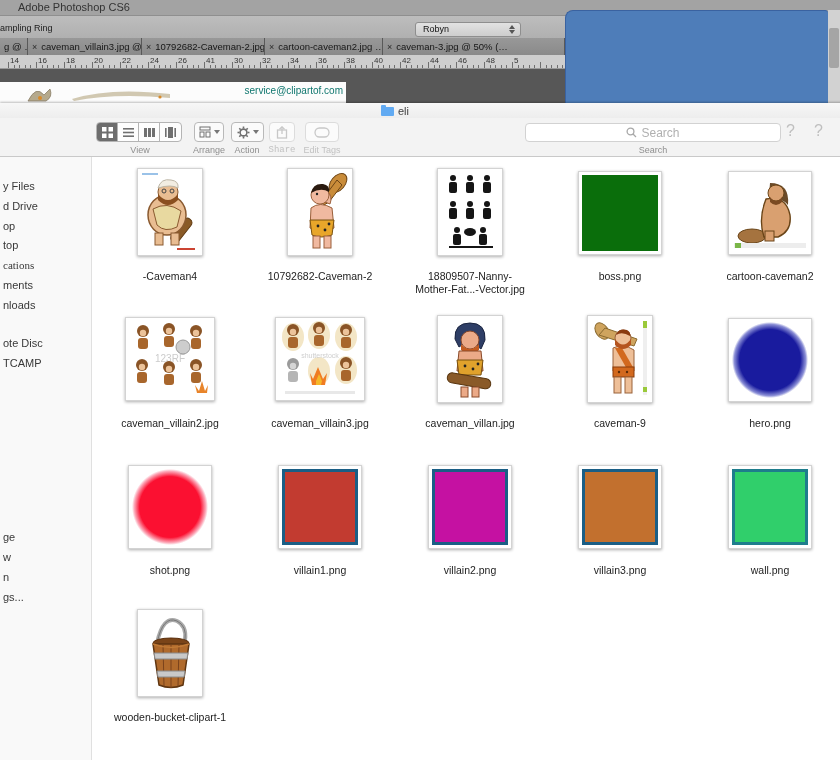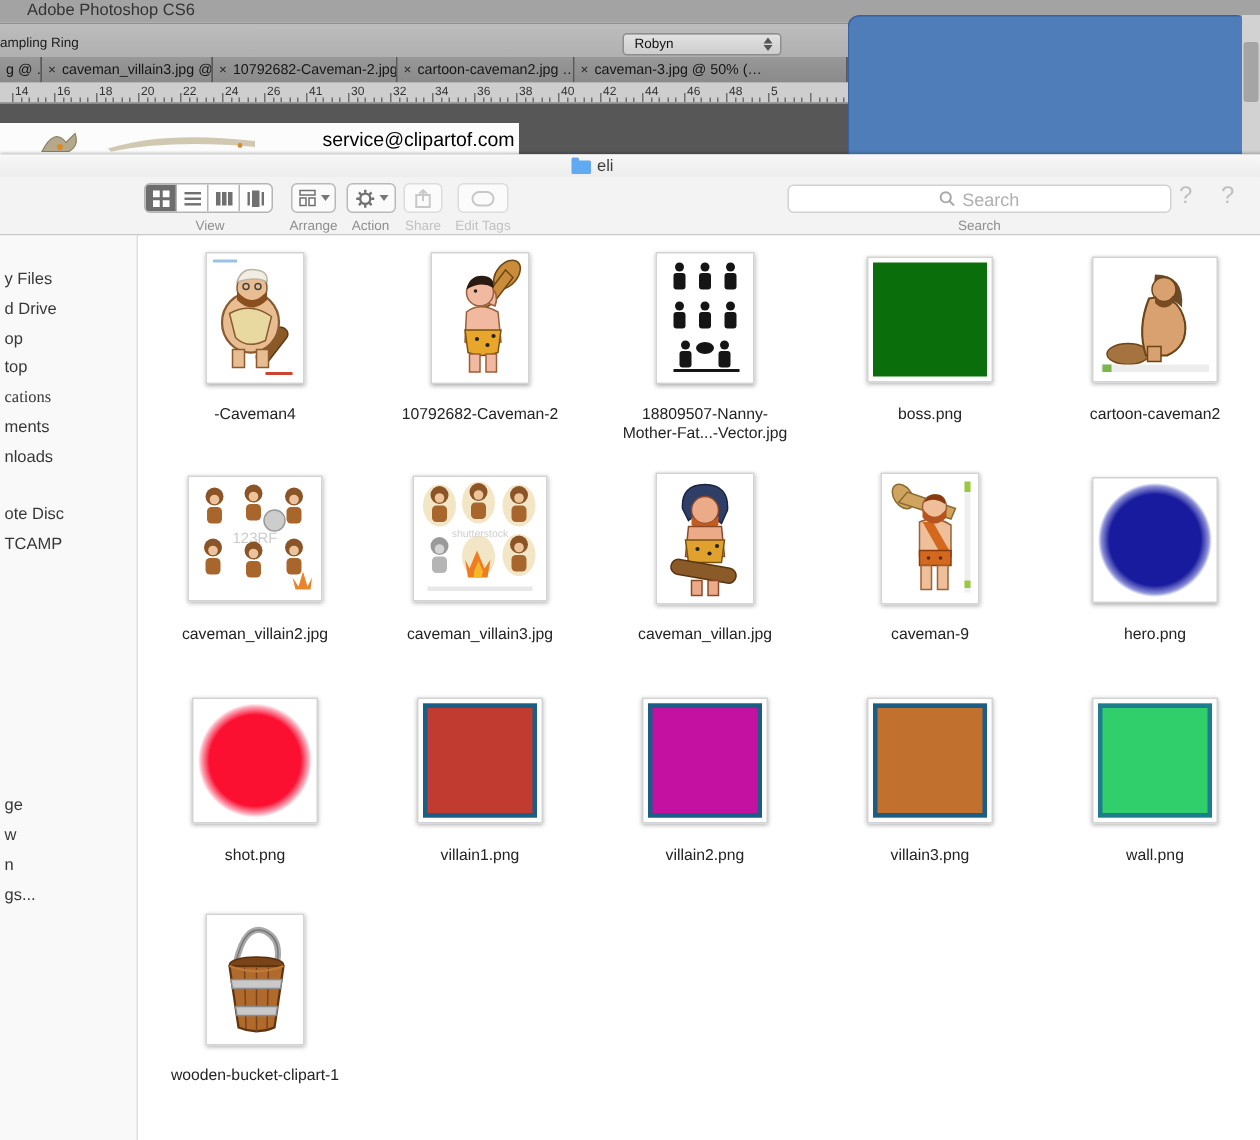--- a/index.html
+++ b/index.html
@@ -23,21 +23,21 @@
   .tab .x{color:#2c2c2c;margin-right:4px;font-size:9px;}
 
   .ruler{position:absolute;left:0;top:55px;width:840px;height:14px;background:#cecece;border-bottom:1px solid #9a9a9a;box-sizing:border-box;overflow:hidden;}
   .ruler .num{position:absolute;top:1px;font-size:8px;color:#333;}
   .ruler .tick{position:absolute;bottom:0;width:1px;background:#6f6f6f;}
   .ruler .tick.minor{height:3px;}
   .ruler .tick.major{height:6px;}
 
   .canvas{position:absolute;left:0;top:69px;width:840px;height:34px;background:#575757;}
   .docstrip{position:absolute;left:0;top:13px;width:346px;height:21px;background:#fcfcfc;}
-  .docstrip .wm{position:absolute;right:3px;top:3px;font-size:13px;color:#000000;}
+  .docstrip .wm{position:absolute;right:3px;top:3px;font-size:10px;color:#0f766e;}
   .birds{position:absolute;left:20px;top:3px;}
 
   .bluepanel{position:absolute;left:565px;top:10px;width:263px;height:93px;background:#4e7db9;border-radius:8px 3px 0 0;border-top:1px solid #3a62a0;border-left:1px solid #3a62a0;box-sizing:border-box;}
   .rightstrip{position:absolute;left:828px;top:10px;width:12px;height:93px;background:#d2d2d2;}
   .rightstrip .blob{position:absolute;left:1px;top:18px;width:10px;height:40px;background:#a5a5a5;border-radius:2px;}
 
   
   .finder{position:absolute;left:0;top:103px;width:840px;height:657px;background:#fff;box-shadow:0 -1px 2px rgba(0,0,0,.25);padding-left:23px;}
   .titlebar{position:absolute;left:0;top:0;width:840px;height:15px;background:linear-gradient(#f7f7f7,#ededed);}
   .foldericon{position:absolute;left:381px;top:4px;width:13px;height:9px;background:#61aaf2;border-radius:1px;}
@@ -298,21 +298,21 @@
       </div>
       <div class="tb-label" style="left:219px;width:56px;">Action</div>
 
       <div class="tbtn dis" style="left:269px;width:26px;">
         <svg width="12" height="13">
             <rect x="1.5" y="4" width="9" height="8" fill="none" stroke="#c8c8c8" stroke-width="1.3"></rect>
             <line x1="6" y1="8" x2="6" y2="1" stroke="#c8c8c8" stroke-width="1.3"></line>
             <polyline points="3.5,3.2 6,0.8 8.5,3.2" fill="none" stroke="#c8c8c8" stroke-width="1.3"></polyline>
           </svg>
       </div>
-      <div class="tb-label dis" style="left:254px;width:56px;">Share</div>
+      <div class="tb-label dis" style="left:254px;width:56px;font-family:Liberation Mono, monospace;">Share</div>
 
       <div class="tbtn dis" style="left:305px;width:34px;">
         <svg width="16" height="11">
             <rect x="1" y="1" width="14" height="9" rx="4.5" fill="none" stroke="#c8c8c8" stroke-width="1.3"></rect>
           </svg>
       </div>
       <div class="tb-label dis" style="left:288px;width:68px;">Edit Tags</div>
 
       <div class="searchbox">
         <svg width="11" height="11">

